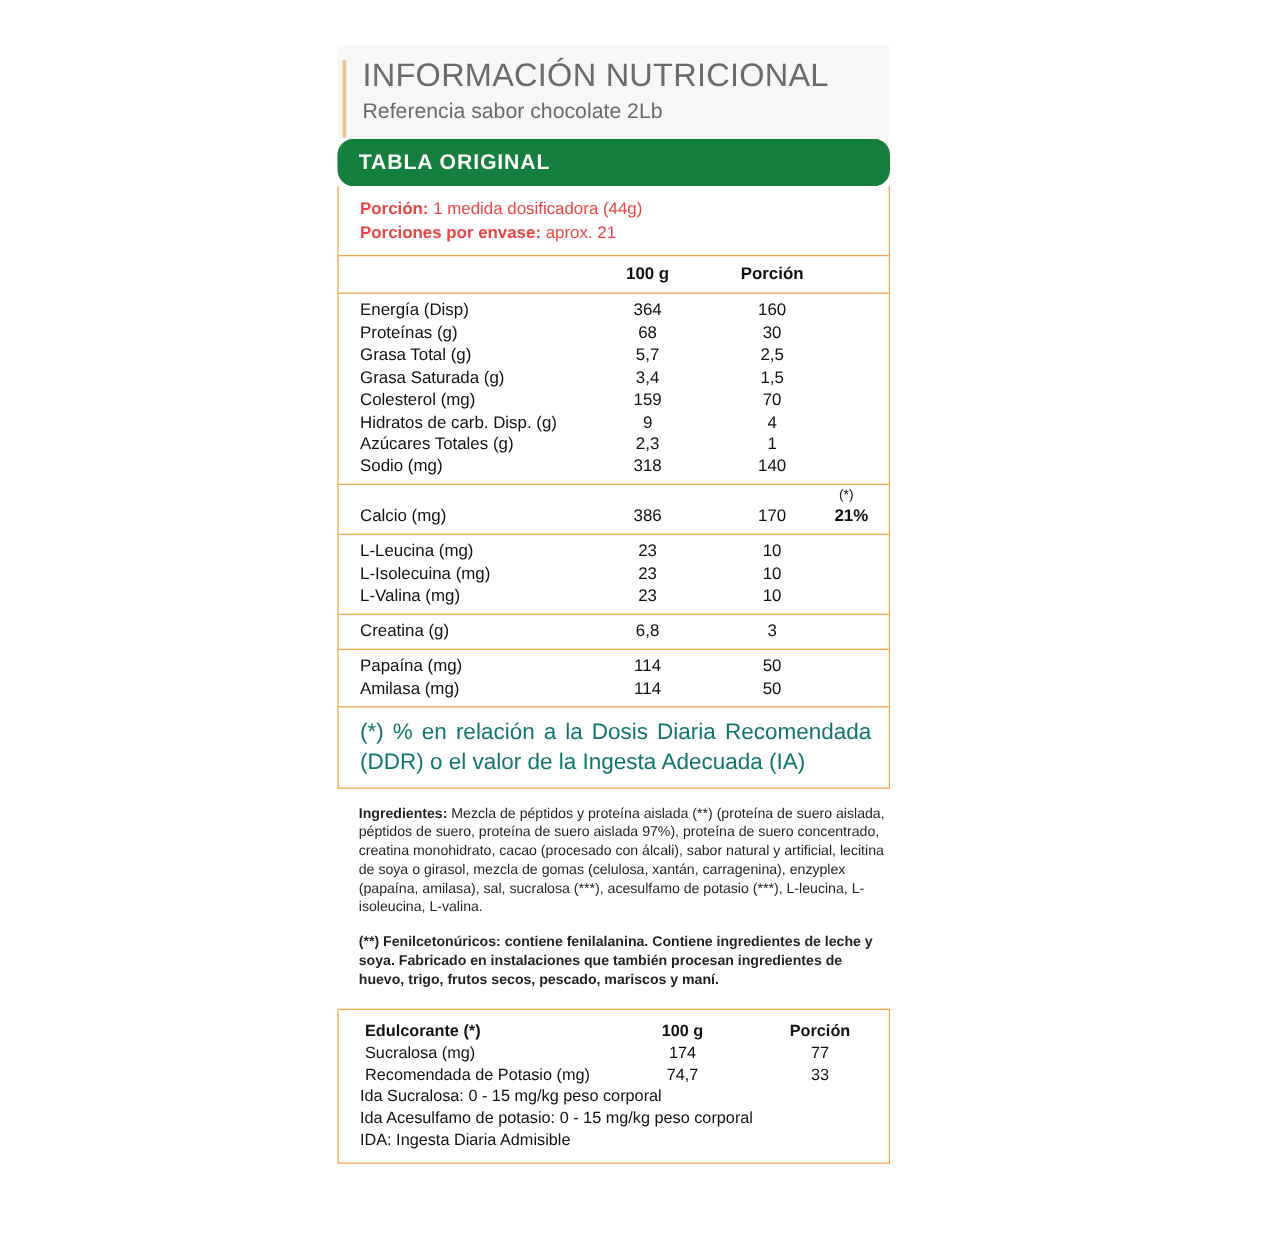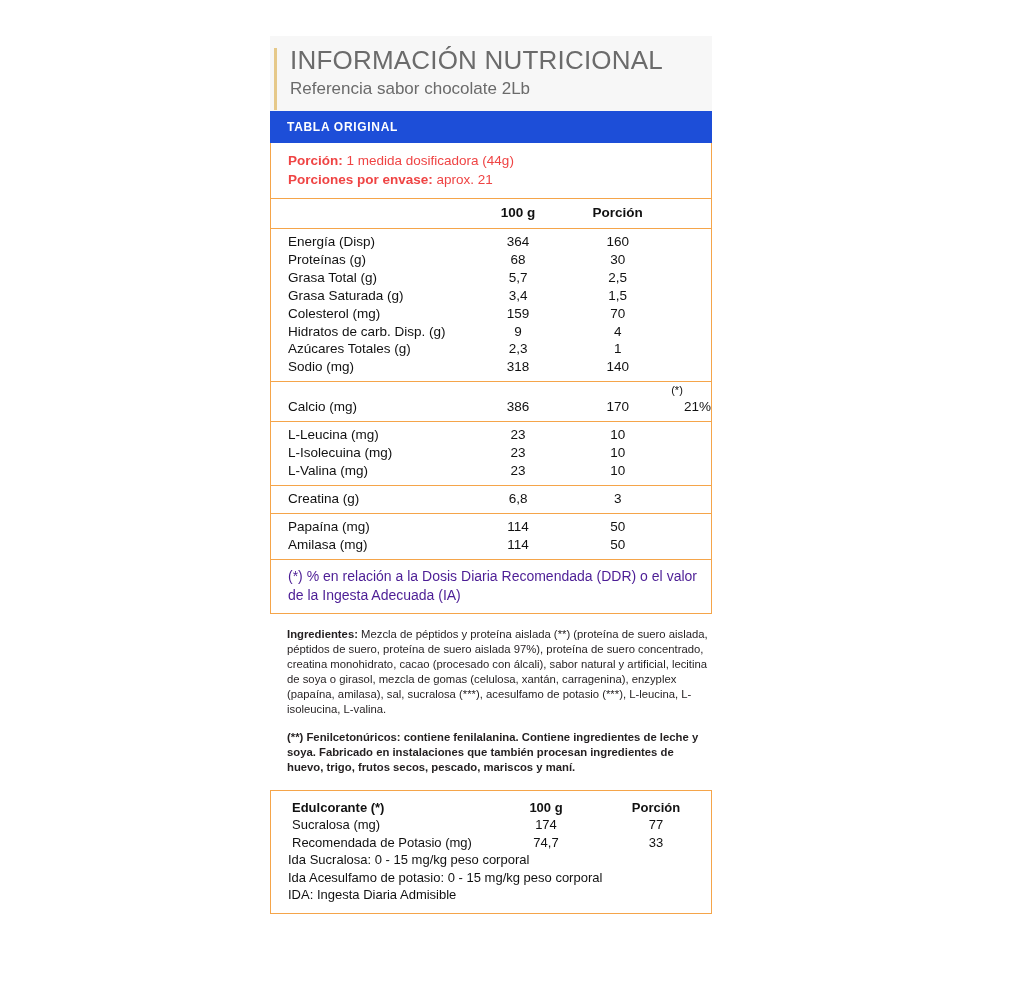--- a/index.html
+++ b/index.html
@@ -37,26 +37,27 @@
     font-size: 17px;
     color: #6b6b6b;
     padding-left: 20px;
     padding-top: 4px;
     line-height: 1.15;
     font-weight: 400;
   }
 
   
   .orange-bar {
-    background: #1d4ed8;
+    background: #15803d;
     color: #ffffff;
-    font-size: 12px;
+    font-size: 17px;
     font-weight: bold;
     letter-spacing: .7px;
     padding: 9px 0 9px 17px;
+    border-radius: 13px;
   }
 
   
   .tbl {
     border: 1.5px solid #f5a54a;
     border-top: none;
     background: #fff;
   }
   .grp { border-bottom: 1.5px solid #f5a54a; }
   .grp:last-child { border-bottom: none; }
@@ -70,37 +71,37 @@
   .row {
     display: flex;
     align-items: baseline;
     font-size: 13.5px;
     color: #111;
     line-height: 1.33;
   }
   .row .c-label { width: 216px; padding-left: 17px; text-align: left; }
   .row .c-100  { width: 110px; text-align: center; }
   .row .c-por  { width: 110px; text-align: center; }
-  .row .c-pct  { width: 48px;  text-align: right; }
+  .row .c-pct  { width: 48px;  text-align: left; font-weight: bold; }
 
   .hdr-row { font-weight: bold; padding: 5px 0 6px 0; }
   .grp-rows { padding: 4px 0 5px 0; }
 
   .calcio-grp { position: relative; padding: 3px 0 5px 0; }
   .star-mark {
     position: absolute;
     right: 14px; top: 2px;
     width: 40px; text-align: center;
     font-size: 11px; color: #111;
   }
   .calcio-grp .row { padding-top: 13px; }
 
   .footnote {
-    font-size: 14px;
-    color: #4c1d95;
+    font-size: 18px;
+    color: #0f766e;
     line-height: 1.35;
     padding: 7px 14px 8px 17px;
     text-align: justify;
   }
 
   
   .ingredients {
     font-size: 11.3px;
     color: #231f20;
     line-height: 1.33;

